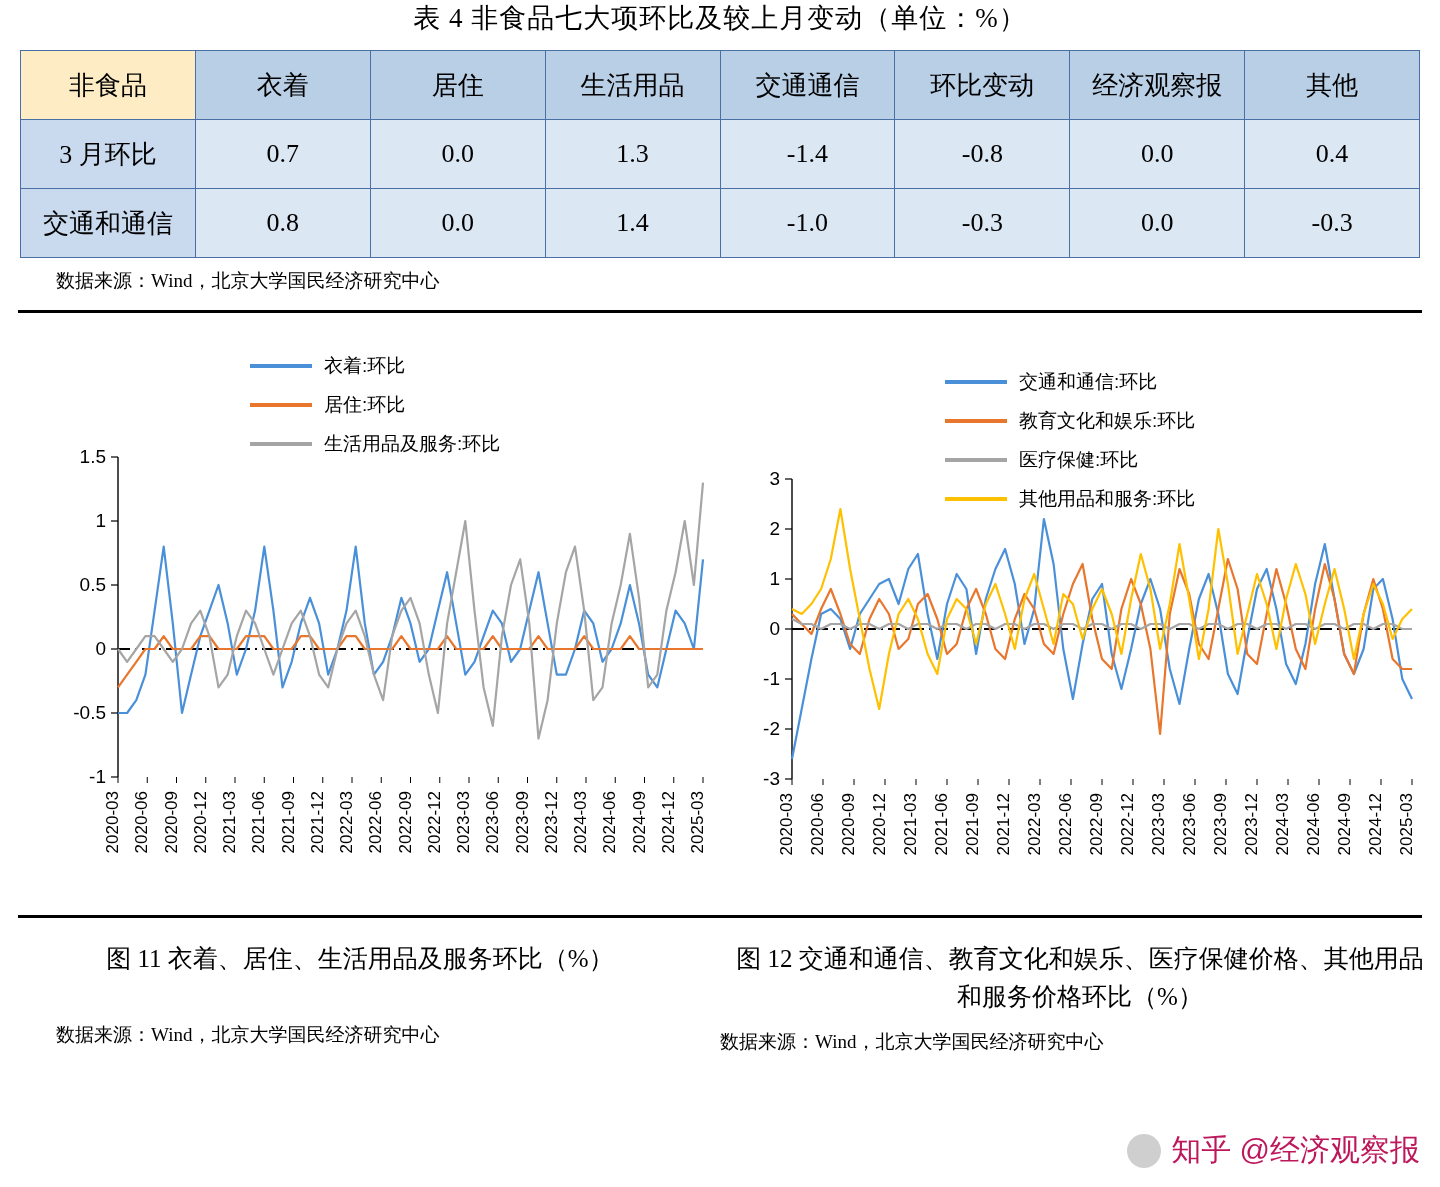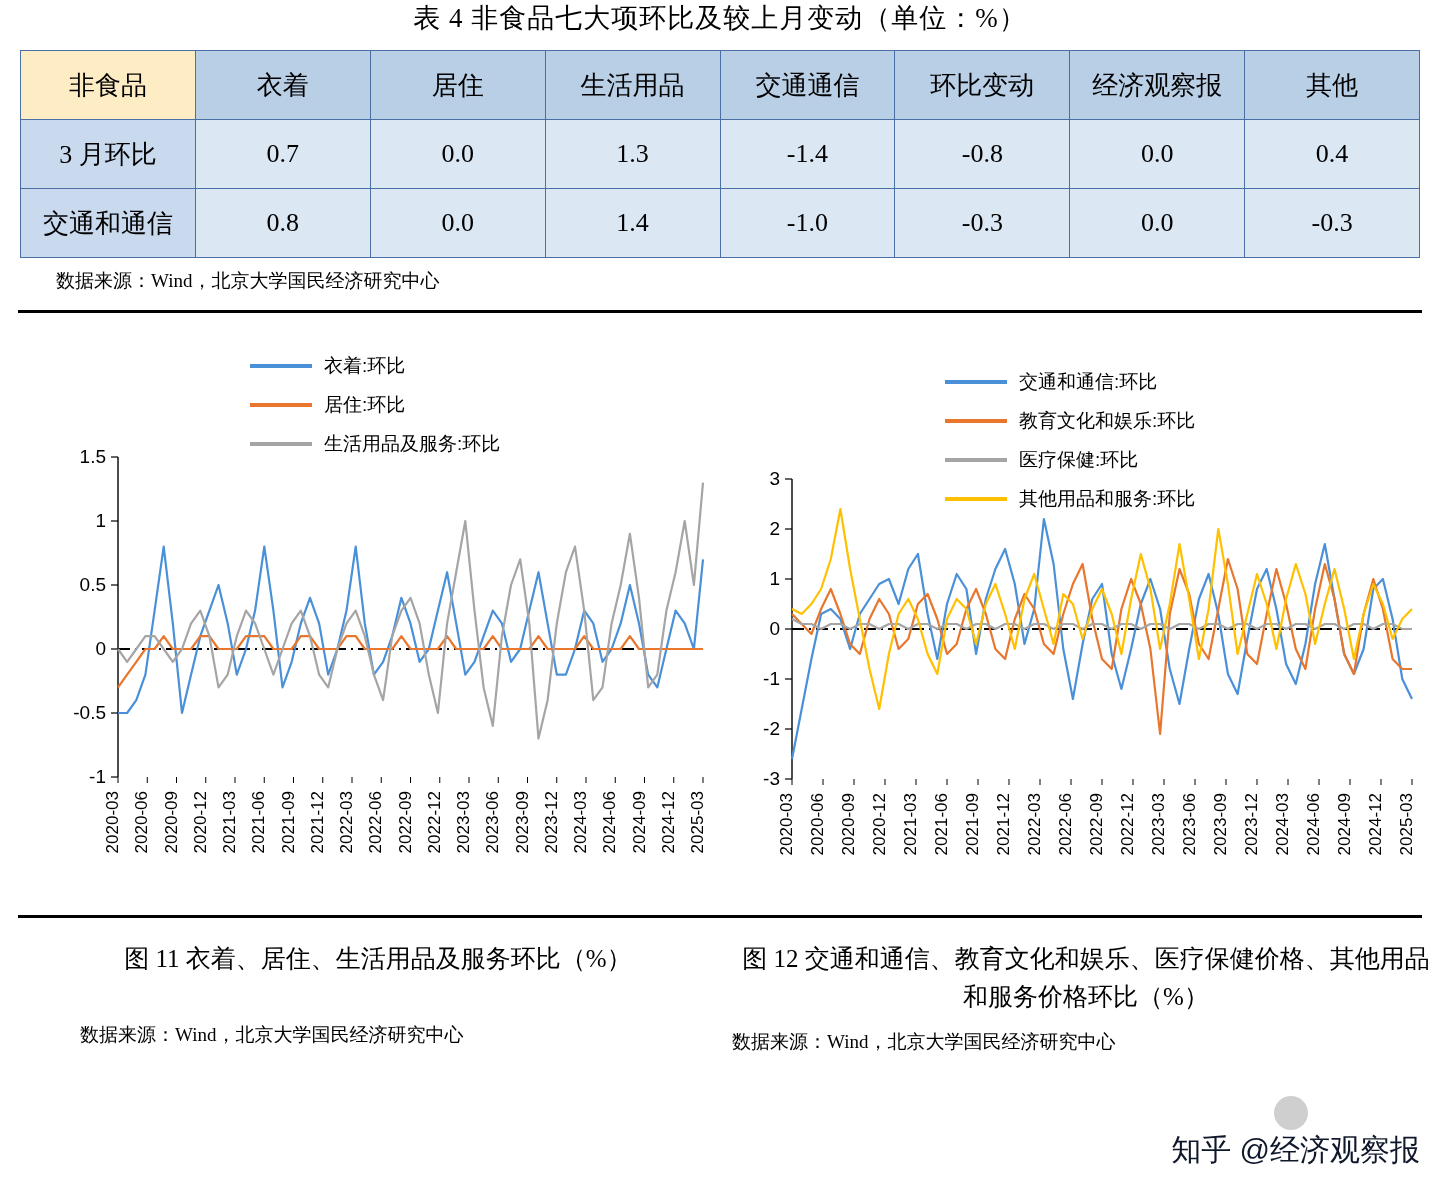--- a/index.html
+++ b/index.html
@@ -68,34 +68,32 @@
     text-align:center;
     line-height:1.5;
   }
   .src2{
     font-size:19px;
   }
   .wm{
     position:absolute;
     right:20px;bottom:16px;
     font-size:30px;
-    color:#0f172a;
+    color:#be185d;
     font-family:"Liberation Sans", sans-serif;
     display:flex;
     align-items:center;
-    flex-direction:column;
   }
   .wm-logo{
     display:inline-block;width:34px;height:34px;border-radius:50%;
     background:#cfcfcf;margin-right:10px;
   }
   .bottom-wrap{
     display:flex;
     margin-top:4px;
-    padding-left:24px;
   }
   .bottom-left{width:720px;}
   .bottom-right{width:720px;}
 </style>
 </head>
 <body>
 
 <div class="table-title">表 4  非食品七大项环比及较上月变动（单位：%）</div>
 
 <table class="data-table">

